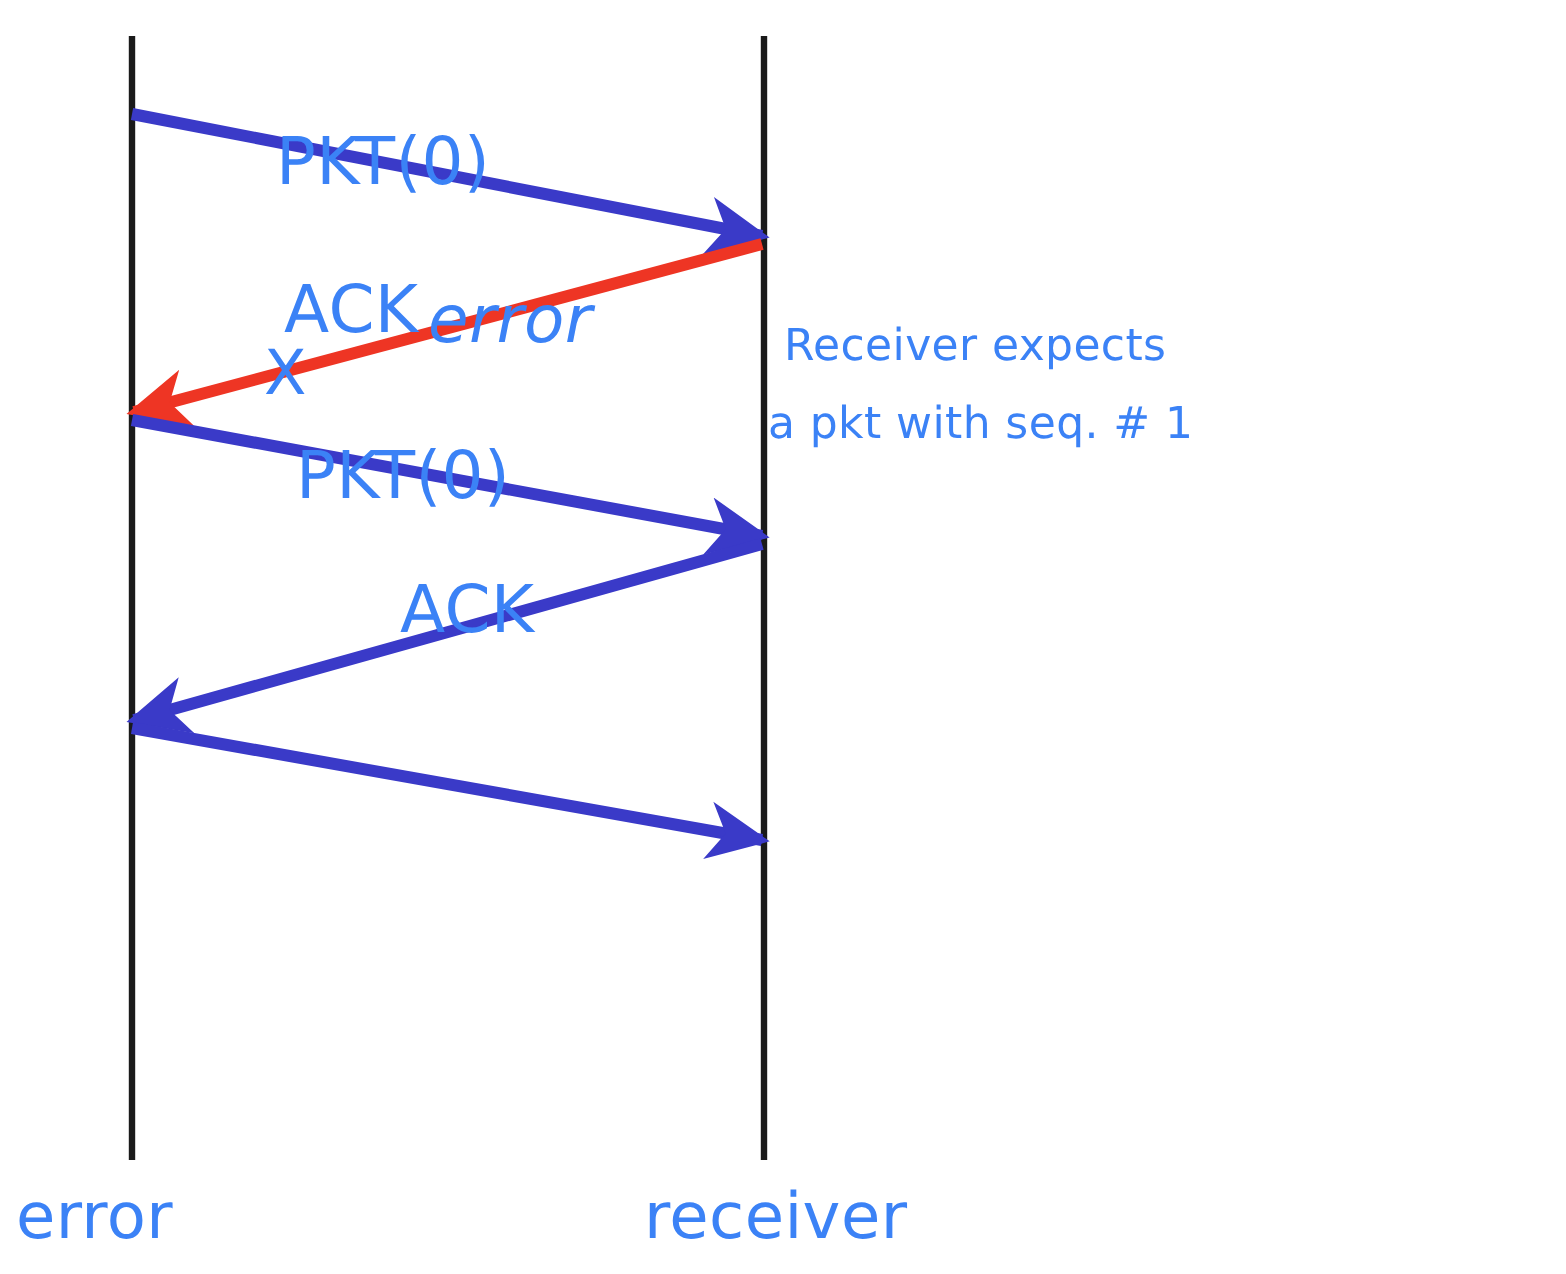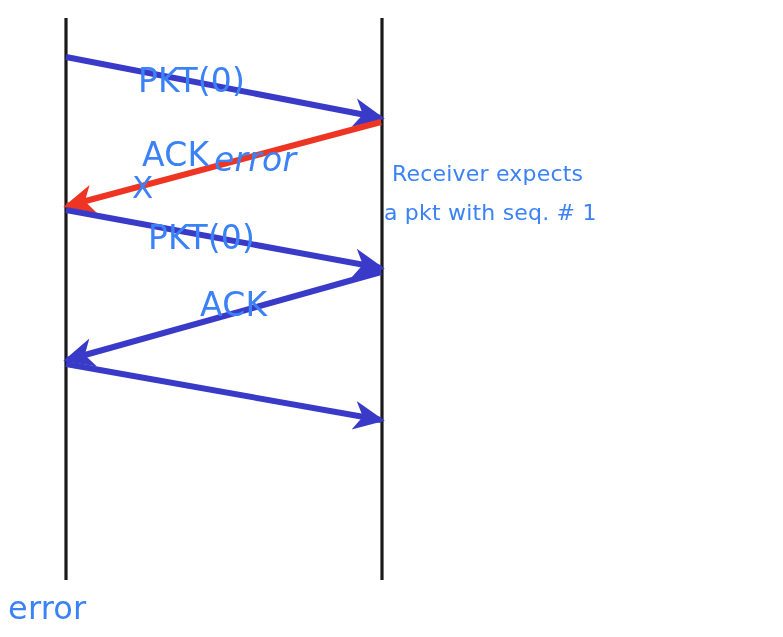--- a/index.html
+++ b/index.html
@@ -104,14 +104,15 @@
   <div class="lbl msg-label" id="label-ack-second">ACK</div>
 
 
   <div class="lbl note" id="note-receiver-expects">Receiver expects</div>
 
   <div class="lbl note" id="note-seq-one">a pkt with seq. # 1</div>
 
 
   <div class="lbl endpoint-caption" id="caption-sender">error</div>
 
+  <div class="lbl endpoint-caption" id="caption-receiver">receiver</div>
 
 </div>
 
 </body></html>

